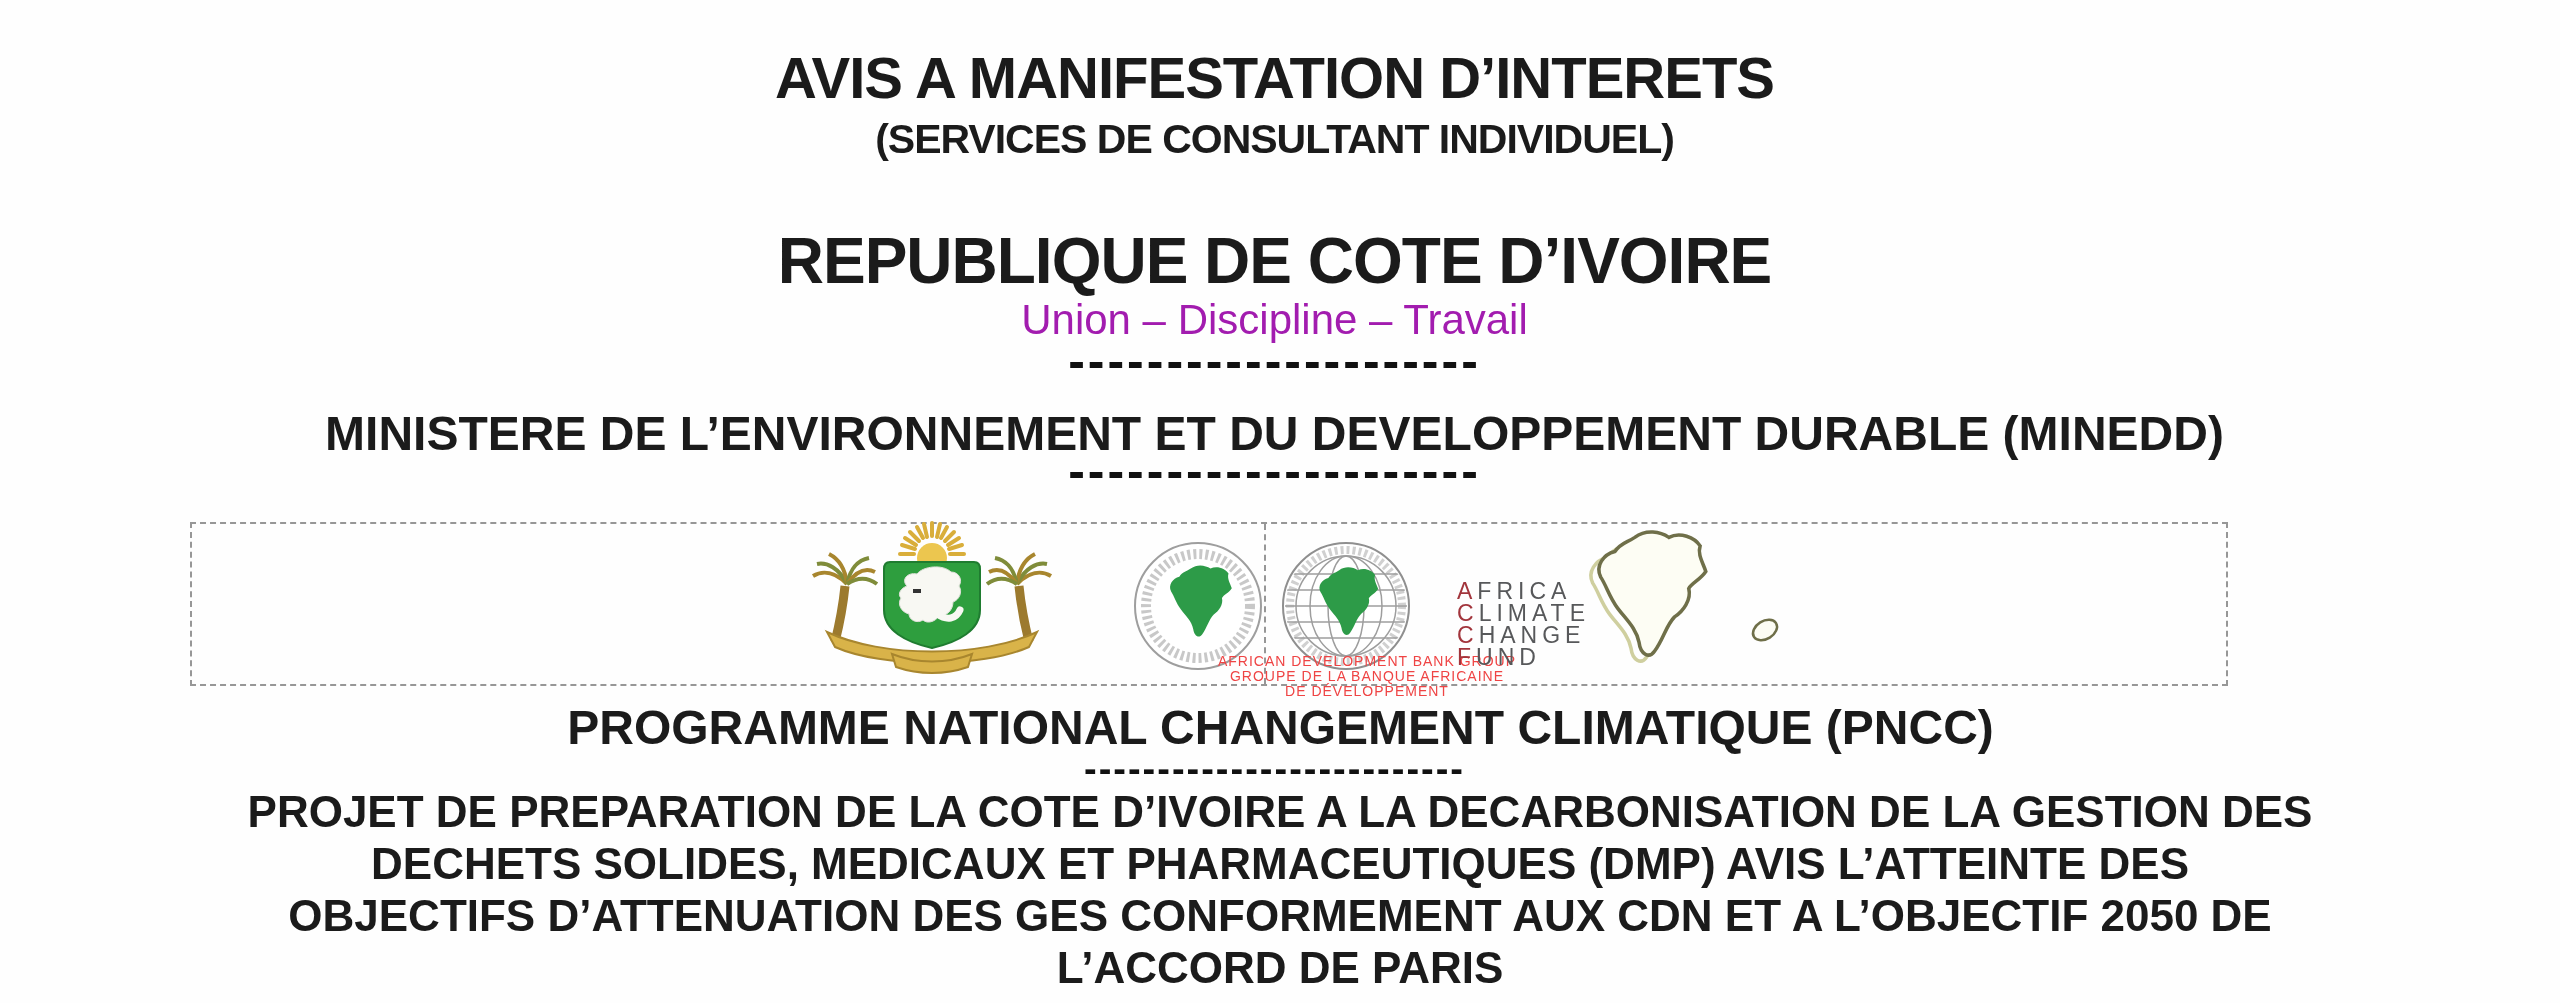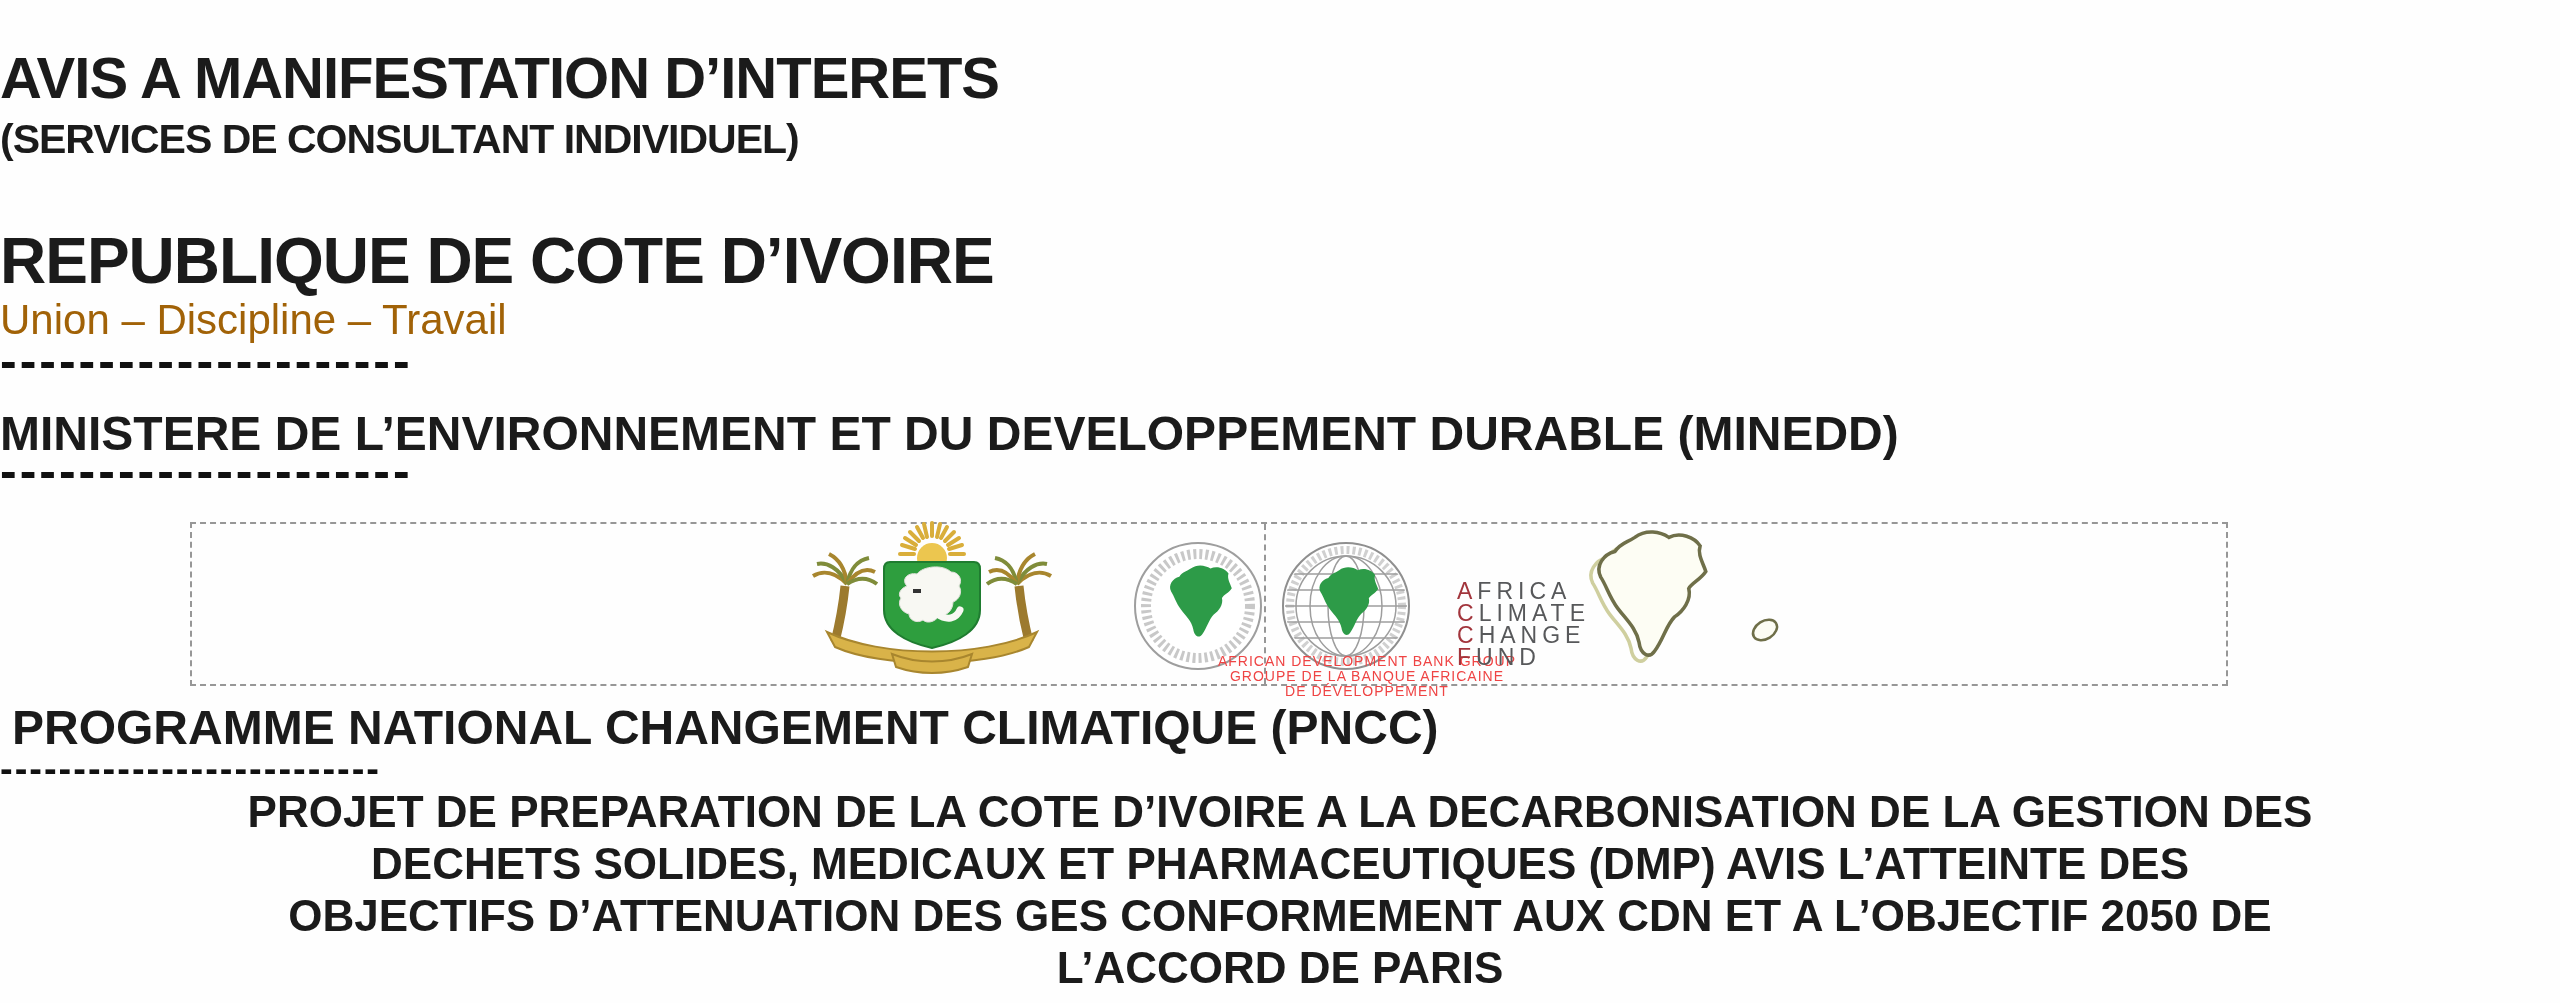--- a/index.html
+++ b/index.html
@@ -1,24 +1,24 @@
 <!DOCTYPE html>
 <html><head>
 <meta charset="utf-8">
 <style>
   html,body{margin:0;padding:0;background:#ffffff;}
   .canvas{
     position:relative;width:2560px;height:1003px;background:#fefefe;
     font-family:"Liberation Sans", sans-serif;color:#1b1b1b;overflow:hidden;
   }
-  .t{position:absolute;left:0;right:11px;white-space:nowrap;}
+  .t{position:absolute;left:0;right:11px;text-align:center;white-space:nowrap;}
   .title1{top:44px;font-size:58px;font-weight:bold;letter-spacing:-1px;}
   .title2{top:116px;font-size:41px;font-weight:bold;letter-spacing:-1px;}
   .republic{top:224px;font-size:64px;font-weight:bold;letter-spacing:-1px;}
-  .motto{top:296px;font-size:42px;font-weight:normal;color:#a16207;}
+  .motto{top:296px;font-size:42px;font-weight:normal;color:#a21caf;}
   .sep{font-weight:bold;letter-spacing:3px;color:#111;line-height:1;}
   .sep1{top:336px;font-size:50px;}
   .sep2{top:446px;font-size:50px;}
   .sep3{top:750px;font-size:38px;letter-spacing:2px;}
   .ministry{top:406px;font-size:48px;font-weight:bold;letter-spacing:0px;}
   .pncc{top:700px;font-size:48px;font-weight:bold;margin-left:12px;}
   .project{position:absolute;top:786px;left:0;right:0;text-align:center;}
   .pl{font-size:44px;font-weight:bold;line-height:52px;white-space:nowrap;}
 
   .logobox{

